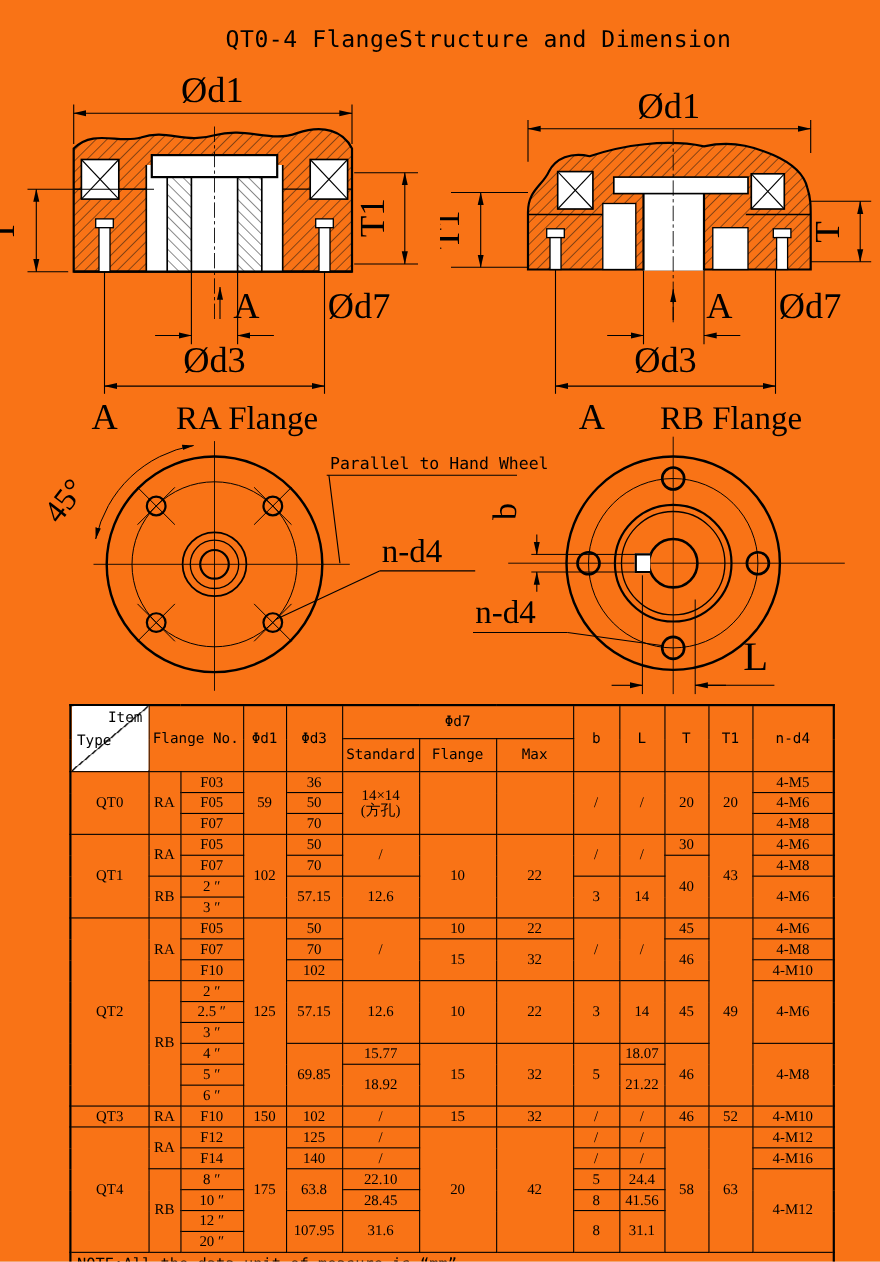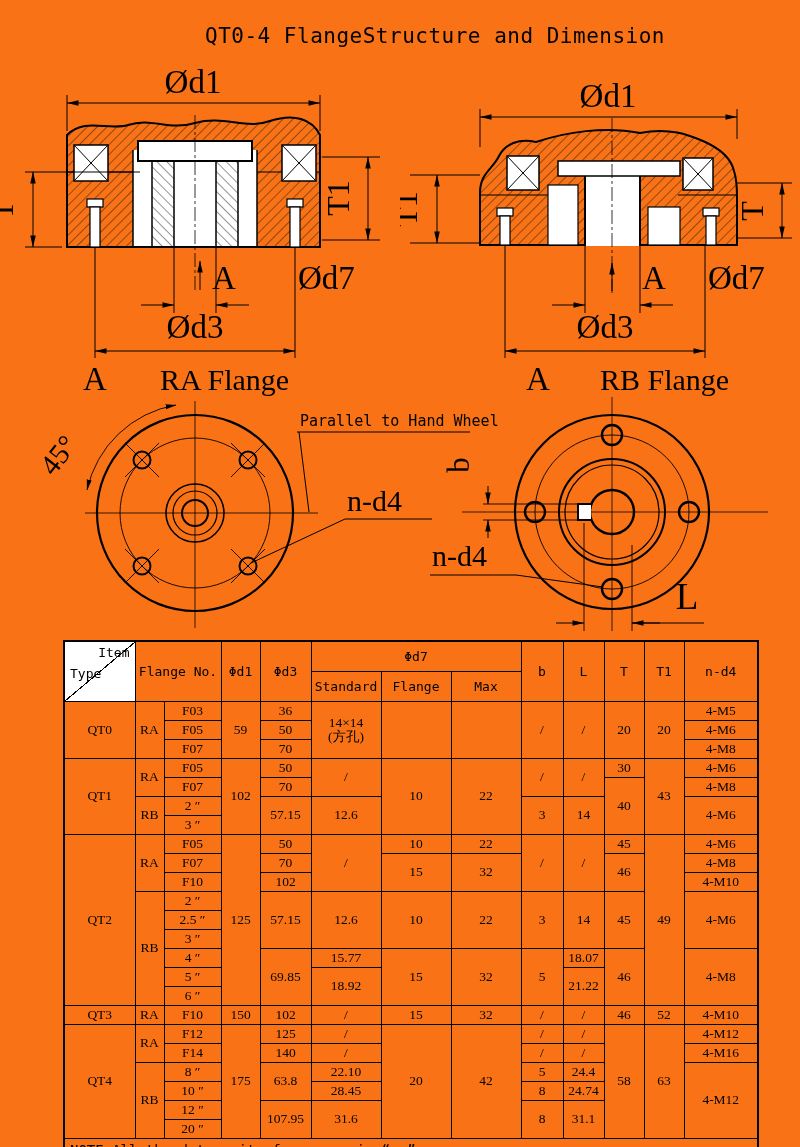--- a/index.html
+++ b/index.html
@@ -438,21 +438,21 @@
           <td rowspan="2">63.8</td>
           <td>22.10</td>
           <td>5</td>
           <td>24.4</td>
           <td rowspan="4">4-M12</td>
         </tr>
         <tr>
           <td>10 ″</td>
           <td>28.45</td>
           <td>8</td>
-          <td>24.74</td>
+          <td>41.56</td>
         </tr>
         <tr>
           <td>12 ″</td>
           <td rowspan="2">107.95</td>
           <td rowspan="2">31.6</td>
           <td rowspan="2">8</td>
           <td rowspan="2">31.1</td>
         </tr>
         <tr>
           <td>20 ″</td>

